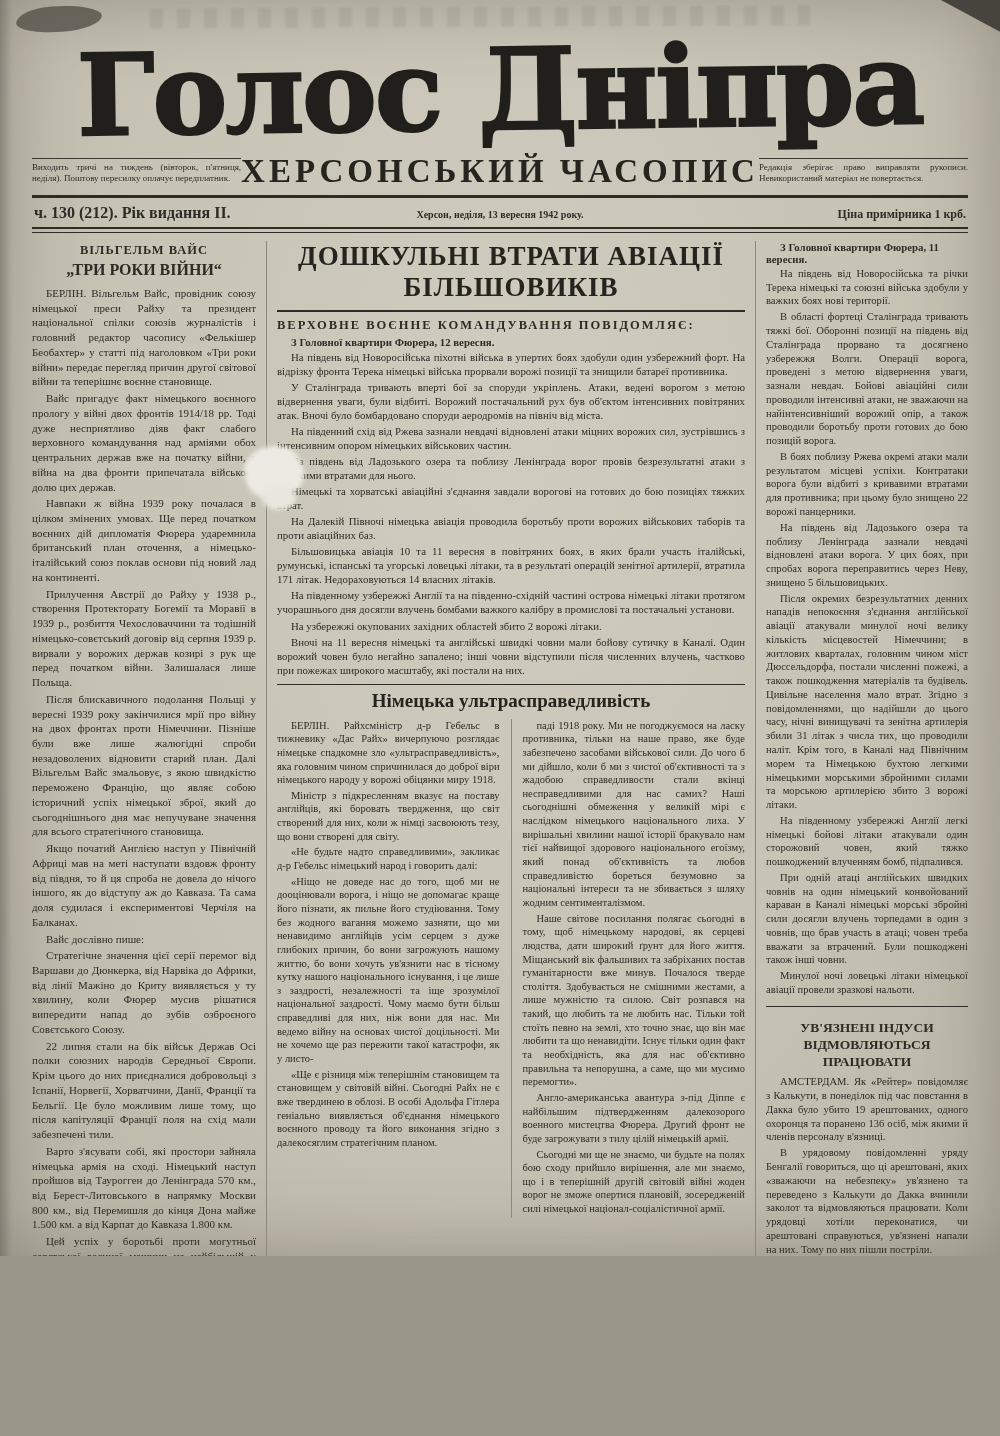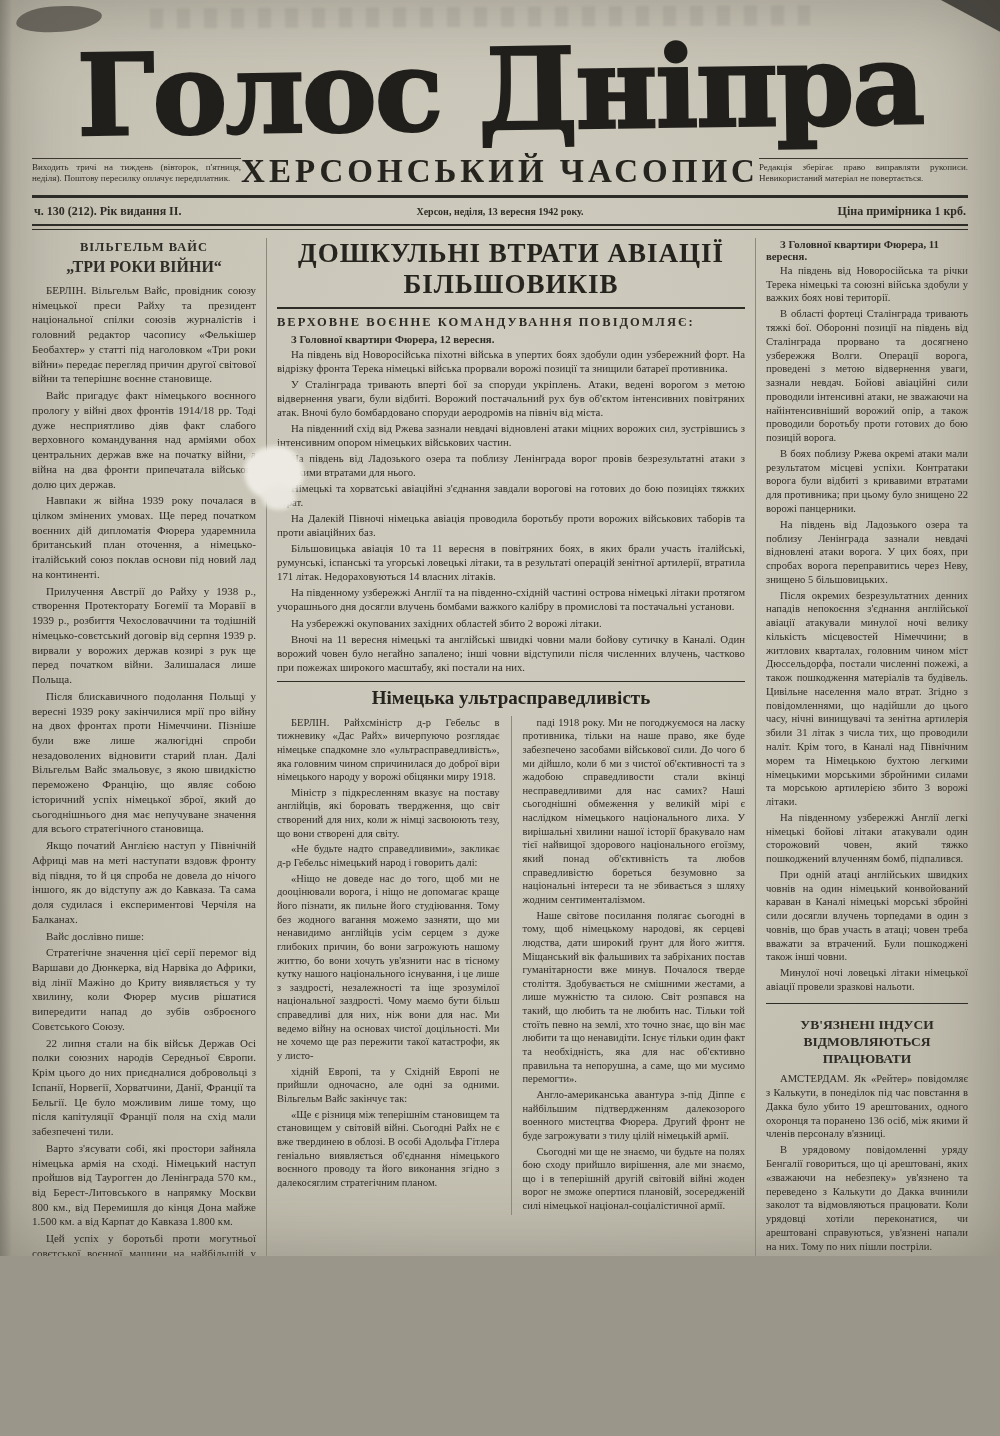--- a/index.html
+++ b/index.html
@@ -39,21 +39,21 @@
     transform:rotate(-0.8deg);
   }
   .subtitle-row{display:flex;align-items:center;margin-top:2px;}
   .note{width:224px;font-size:9px;line-height:1.3;text-align:justify;
     border-top:1px solid #3a382f;padding-top:3px;}
   .subtitle{flex:1;text-align:center;font-weight:bold;font-size:33px;
     letter-spacing:4px;white-space:nowrap;color:#26241f;}
   .thick-rule{border-top:3px solid #2e2c27;margin-top:5px;}
   .dateline-row{display:flex;align-items:baseline;padding:6px 2px 5px;}
   .dateline-row > div{font-weight:bold;}
-  .dl-left{flex:1;font-size:12px;text-align:left;}
+  .dl-left{flex:1;font-size:16px;text-align:left;}
   .dl-center{flex:1.4;font-size:10px;text-align:center;white-space:nowrap;}
   .dl-right{flex:1;font-size:12px;text-align:right;}
   .double-rule{border-top:2px solid #2e2c27;border-bottom:1px solid #2e2c27;height:3px;}
 
   
   .bodygrid{display:flex;margin-top:8px;height:1112px;overflow:hidden;}
   .vrule{width:1px;background:#8d897a;margin:0 10px;}
   .col{overflow:hidden;}
   .col1{width:224px;font-size:11px;}
   .middle{width:468px;}
@@ -153,21 +153,20 @@
           </div>
 
         <div class="second-article">
           <h3 class="second-title">Німецька ультрасправедливість</h3>
           <div class="twocol">
             <div class="subcol">
                 <p class="par">БЕРЛІН. Райхсміністр д-р Гебельс в тижневику «Дас Райх» вичерпуючо розглядає німецьке спадкомне зло «ультрасправедливість», яка головним чином спричинилася до доброї віри німецького народу у ворожі обіцянки миру 1918.</p>
                 <p class="par">Міністр з підкресленням вказує на поставу англійців, які боровать твердження, що світ створений для них, коли ж німці засвоюють тезу, що вони створені для світу.</p>
                 <p class="par">«Не будьте надто справедливими», закликає д-р Гебельс німецький народ і говорить далі:</p>
                 <p class="par">«Ніщо не доведе нас до того, щоб ми не дооцінювали ворога, і ніщо не допомагає краще його пізнати, як пильне його студіювання. Тому без жодного вагання можемо зазняти, що ми ненавидимо англійців усім серцем з дуже глибоких причин, бо вони загрожують нашому життю, бо вони хочуть ув'язнити нас в тісному кутку нашого національного існування, і це лише з заздрості, незалежності та іще зрозумілої національної заздрості. Чому маємо бути більш справедливі для них, ніж вони для нас. Ми ведемо війну на основах чистої доцільності. Ми не хочемо ще раз пережити такої катастрофи, як у листо-</p>
-                <p class="par">хідній Европі, та у Східній Европі не прийшли одночасно, але одні за одними. Вільгельм Вайс закінчує так:</p>
                 <p class="par">«Ще є різниця між теперішнім становищем та становищем у світовій війні. Сьогодні Райх не є вже твердинею в облозі. В особі Адольфа Гітлера геніально виявляється об'єднання німецького воєнного проводу та його виконання згідно з далекосяглим стратегічним планом.</p>
               </div>
             <div class="subcol">
                 <p class="par">паді 1918 року. Ми не погоджуємося на ласку противника, тільки на наше право, яке буде забезпечено засобами військової сили. До чого б ми дійшло, коли б ми з чистої об'єктивності та з жадобою справедливости стали вкінці несправедливими для нас самих? Наші сьогоднішні обмеження у великій мірі є наслідком німецького національного лиха. У вирішальні хвилини нашої історії бракувало нам тієї найвищої здорового національного егоїзму, який понад об'єктивність та любов справедливістю бореться безумовно за національні інтереси та не збивається з шляху жодним сентименталізмом.</p>
                 <p class="par">Наше світове посилання полягає сьогодні в тому, щоб німецькому народові, як серцеві людства, дати широкий ґрунт для його життя. Міщанський вік фальшивих та забріханих постав гуманітарности вже минув. Почалося тверде століття. Здобувається не смішними жестами, а лише мужністю та силою. Світ розпався на такий, що любить та не любить нас. Тільки той стоїть певно на землі, хто точно знає, що він має любити та що ненавидіти. Існує тільки один факт та необхідність, яка для нас об'єктивно правильна та непорушна, а саме, що ми мусимо перемогти».</p>
                 <p class="par">Англо-американська авантура з-під Діппе є найбільшим підтвердженням далекозорого военного мистецтва Фюрера. Другий фронт не буде загрожувати з тилу цілій німецькій армії.</p>
                 <p class="par">Сьогодні ми ще не знаємо, чи будьте на полях бою сходу прийшло вирішення, але ми знаємо, що і в теперішній другій світовій війні жоден ворог не зможе опертися плановій, зосередженій силі німецької націонал-соціалістичної армії.</p>
               </div>
           </div>
         </div>

